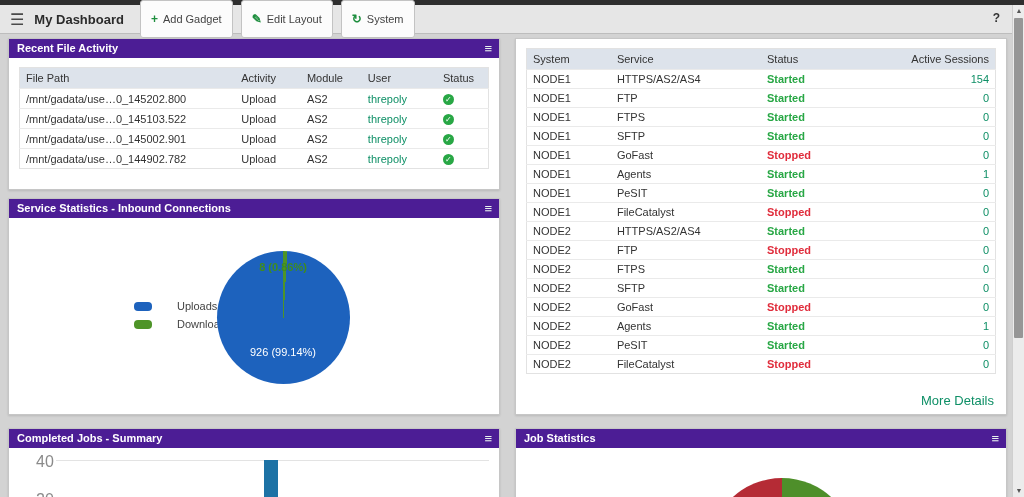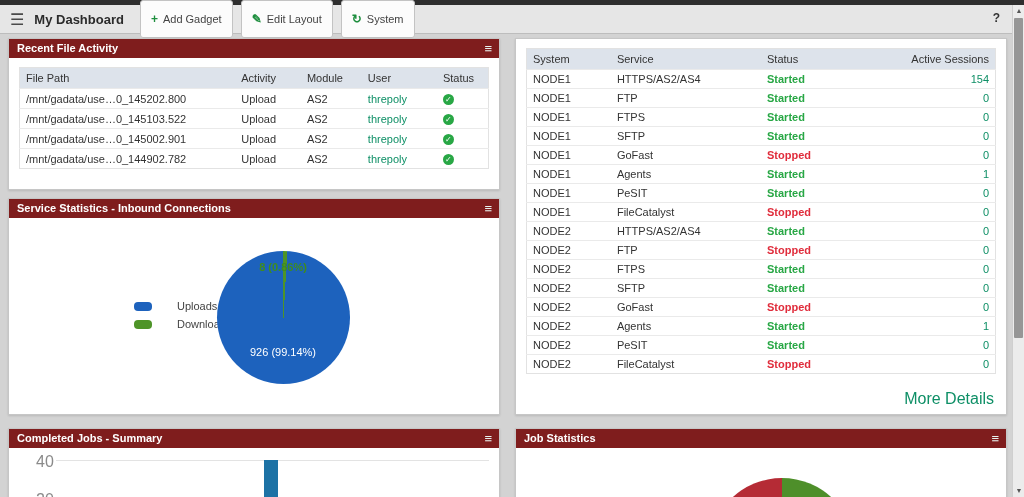--- a/index.html
+++ b/index.html
@@ -23,39 +23,39 @@
   #help { position:absolute; right:24px; top:11px; font-size:12px; font-weight:bold; color:#333; cursor:pointer; }
 
   
   #sbar { position:absolute; right:0; top:5px; width:12px; height:492px; background:#ececec; border-left:1px solid #cfcfcf; }
   #sbar .arr { position:absolute; left:0; width:12px; height:12px; font-size:7px; color:#555; text-align:center; line-height:12px; }
   #sbar .up { top:0; } #sbar .dn { bottom:0; }
   #sbar .thumb { position:absolute; left:1px; top:13px; width:9px; height:320px; background:#969696; border-radius:1px; }
 
   
   .panel { position:absolute; background:#fff; border:1px solid #c6c6c6; box-shadow:0 1px 2px rgba(0,0,0,.12); }
-  .phead { height:19px; background:#7f1d1d; color:#fff; font-size:11px; font-weight:bold;
+  .phead { height:19px; background:#4c1d95; color:#fff; font-size:11px; font-weight:bold;
            line-height:19px; padding:0 8px; position:relative; }
   .pmenu { position:absolute; right:7px; top:0; color:#e9f3ef; font-size:13px; cursor:pointer; }
   .pmenu::after { content:"\2261"; }
 
   
   table { border-collapse:collapse; width:calc(100% - 20px); margin:9px 10px 0 10px; font-size:11px; color:#333;
           border:1px solid #e2e2e2; }
   th { background:#dde3eb; color:#333; font-weight:normal; text-align:left; padding:4px 6px; }
   td { padding:3px 6px; border-top:1px solid #eaeaea; background:#fff; height:13px; }
   .num { text-align:right; color:#0e8f66; }
   th.num { color:#333; }
   .ulink { color:#0e8f66; cursor:pointer; }
   .stcell { font-weight:bold; }
   .started { color:#28a745; } .stopped { color:#e02d3c; }
   .okdot { display:inline-block; width:11px; height:11px; border-radius:50%; background:#28a745;
            color:#fff; font-size:8px; line-height:11px; text-align:center; }
   .okdot::after { content:"\2713"; }
-  .more { position:absolute; right:12px; bottom:6px; font-size:16px; color:#0e8f66; cursor:pointer; }
+  .more { position:absolute; right:12px; bottom:6px; font-size:13px; color:#0e8f66; cursor:pointer; }
 
   
   #pie1 { position:absolute; left:208px; top:52px; width:133px; height:133px; border-radius:50%;
           background:conic-gradient(#4e9428 0deg 3.2deg, #1d62bd 3.2deg 360deg); }
   .pielab-s { position:absolute; left:204px; top:62px; width:140px; text-align:center;
               color:#3f8c1f; font-size:11px; font-weight:bold; }
   .pielab-b { position:absolute; left:204px; top:147px; width:140px; text-align:center;
               color:#fff; font-size:11px; }
   .legend { position:absolute; left:125px; top:101px; font-size:11px; color:#444; }
   .lrow { display:flex; align-items:center; gap:25px; margin-bottom:6px; }

